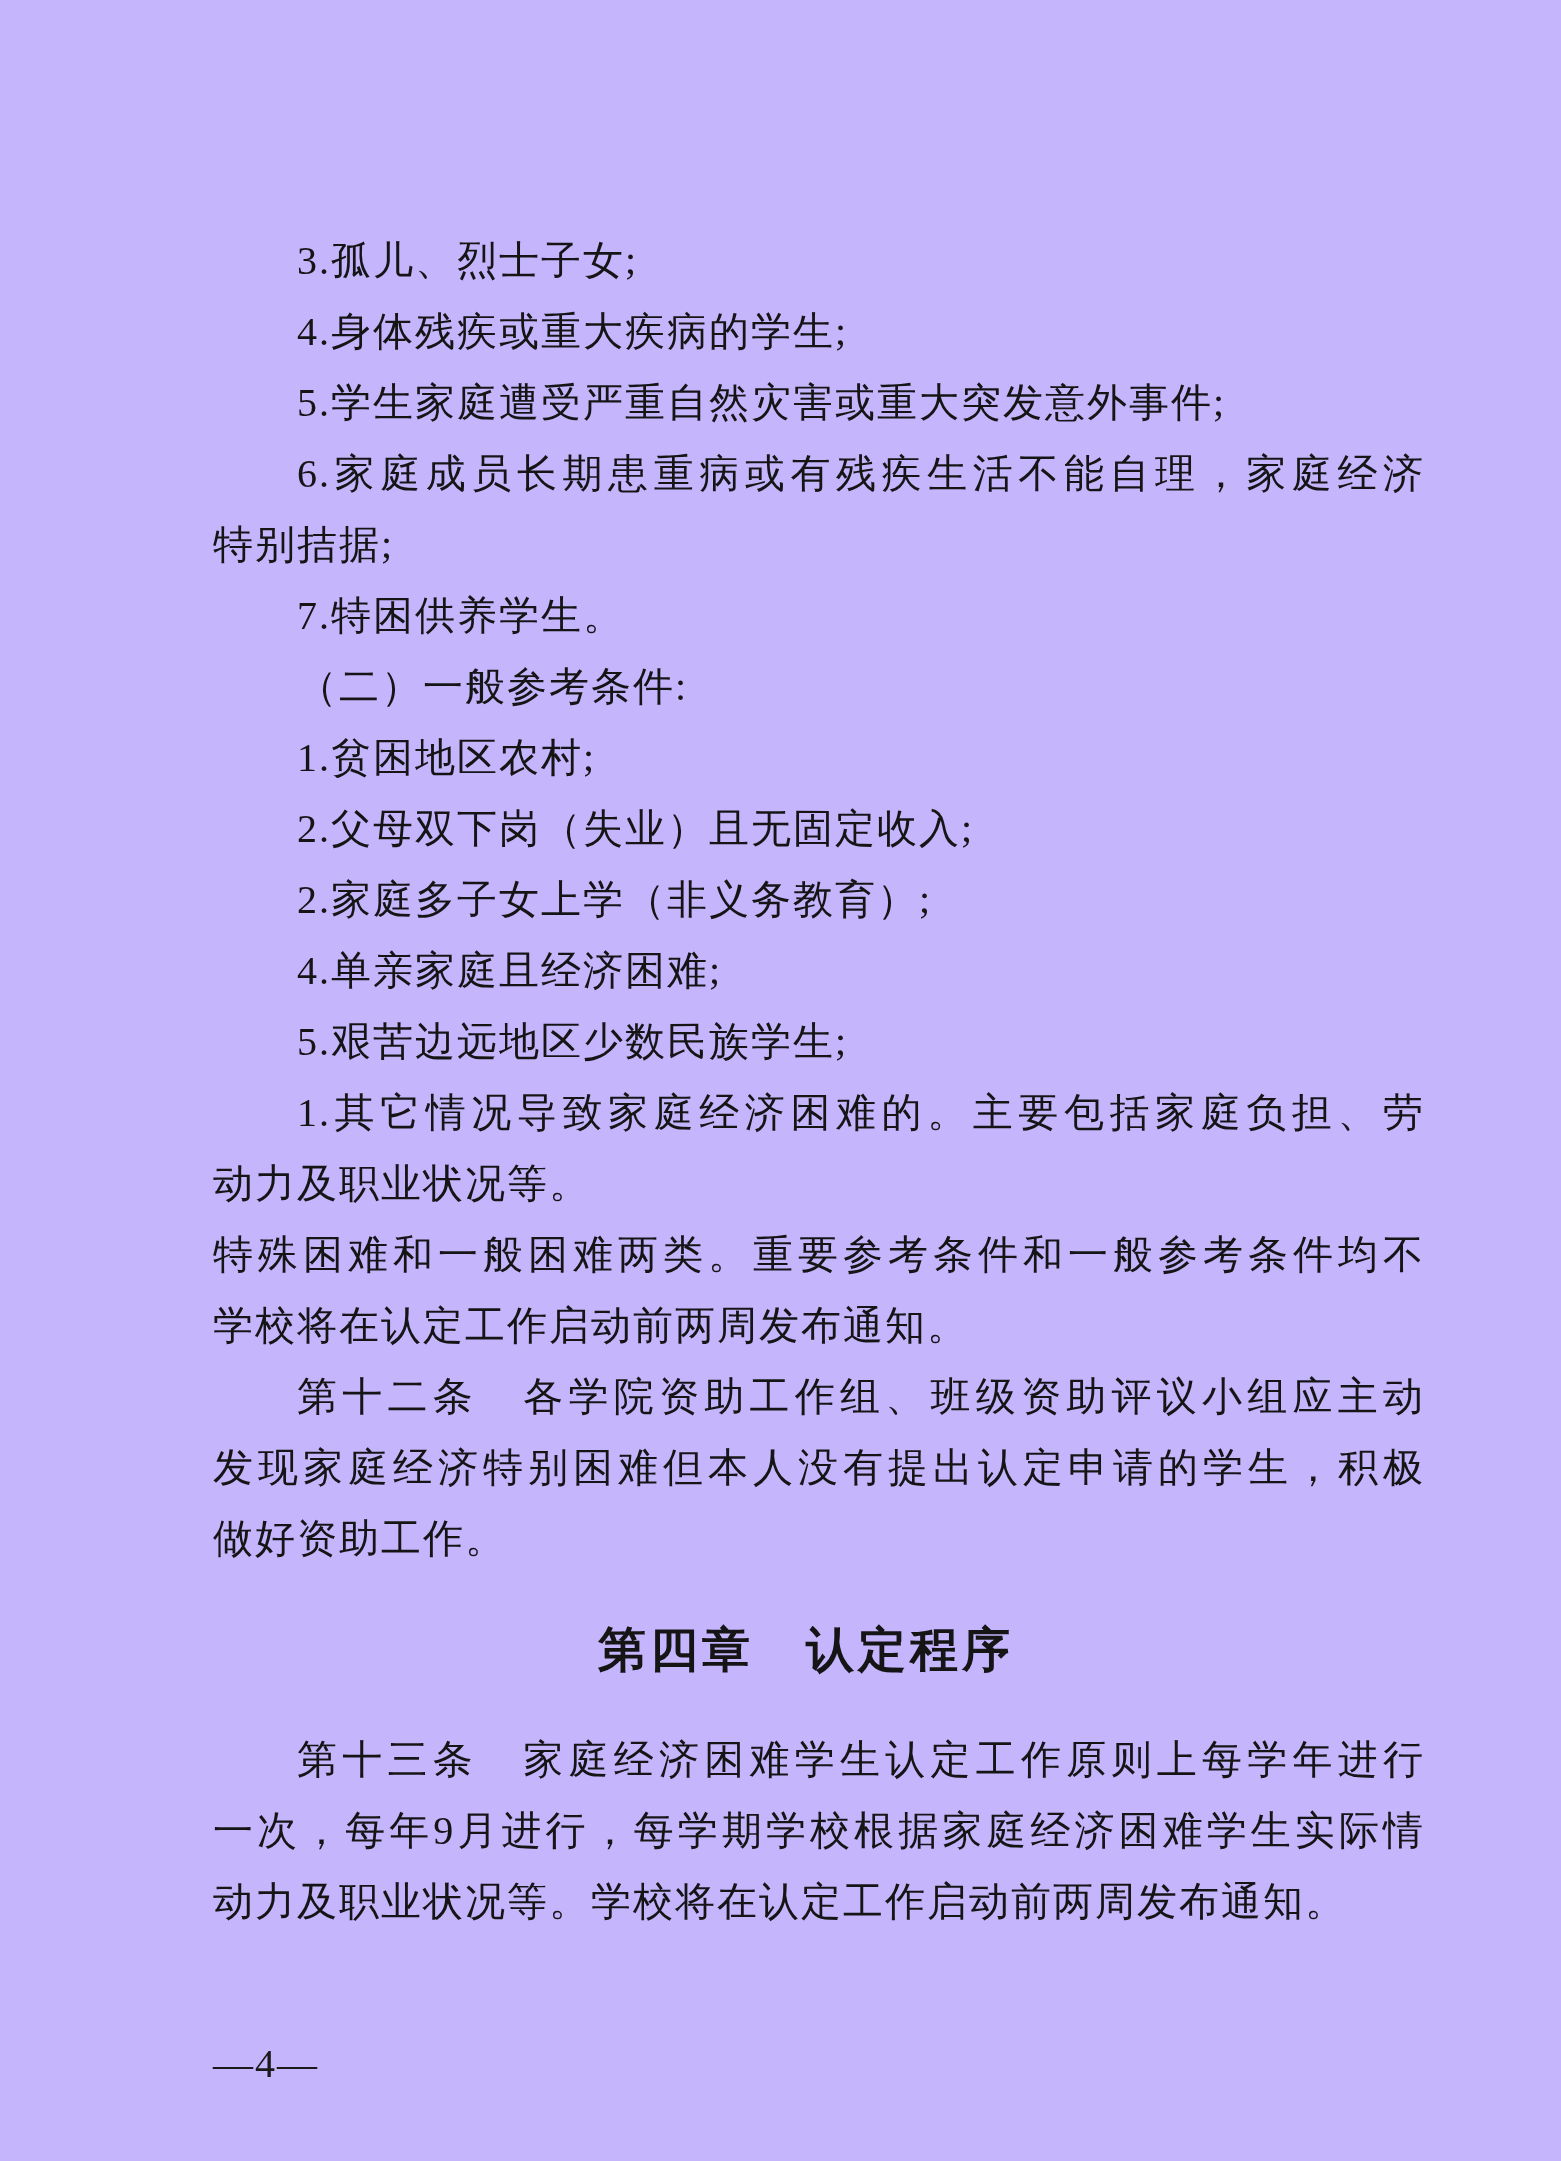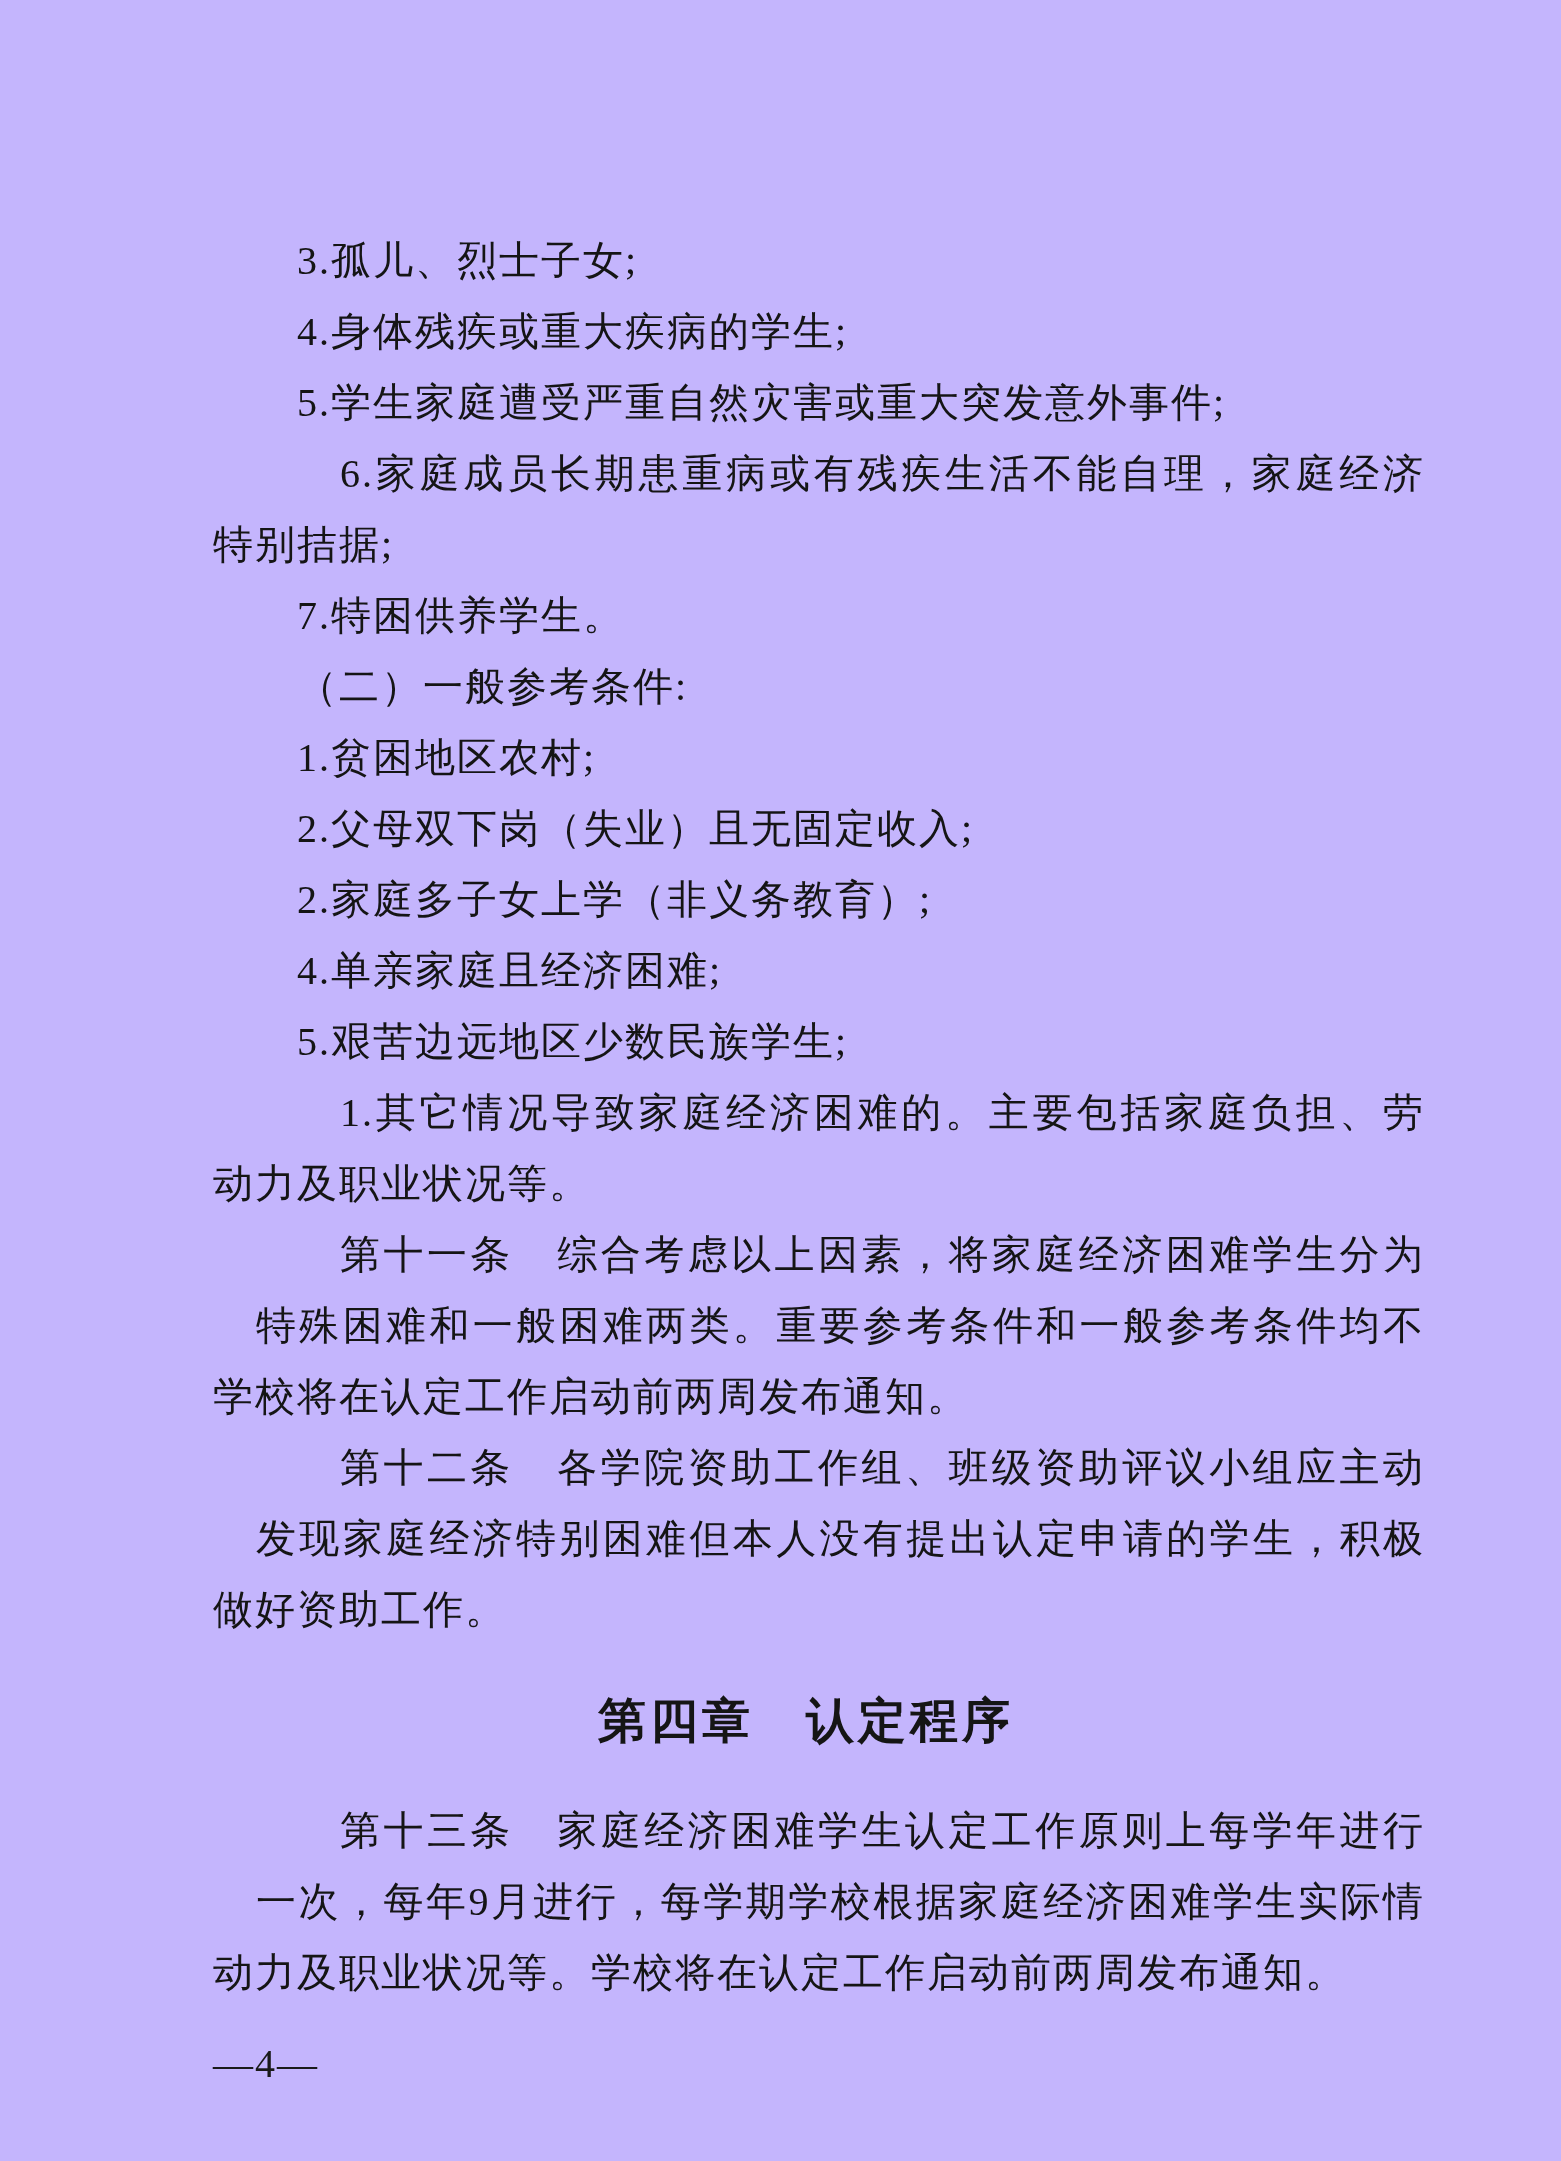--- a/index.html
+++ b/index.html
@@ -34,21 +34,20 @@
   
   .line.indent {
     text-indent: 84px;
   }
   
   .line.fill {
     white-space: normal;
     text-align: justify;
     text-align-last: justify;
     text-justify: inter-character;
-    margin-left: 43px;
   }
   
   .line.heading {
     font-family: "Liberation Sans", "DejaVu Sans", sans-serif;
     font-weight: bold;
     font-size: 48px;
     letter-spacing: 4px;
     text-align-last: center;
     margin-top: 40px;
     margin-bottom: 39px;
@@ -79,21 +78,20 @@
       <div class="line flush">特别拮据;</div>
       <div class="line indent">7.特困供养学生。</div>
       <div class="line indent">（二）一般参考条件:</div>
       <div class="line indent">1.贫困地区农村;</div>
       <div class="line indent">2.父母双下岗（失业）且无固定收入;</div>
       <div class="line indent">2.家庭多子女上学（非义务教育）;</div>
       <div class="line indent">4.单亲家庭且经济困难;</div>
       <div class="line indent">5.艰苦边远地区少数民族学生;</div>
       <div class="line indent fill">1.其它情况导致家庭经济困难的。主要包括家庭负担、劳</div>
       <div class="line flush">动力及职业状况等。</div>
-      <div class="line indent fill">第十一条　综合考虑以上因素，将家庭经济困难学生分为</div>
       <div class="line flush fill">特殊困难和一般困难两类。重要参考条件和一般参考条件均不</div>
       <div class="line flush">学校将在认定工作启动前两周发布通知。</div>
       <div class="line indent fill">第十二条　各学院资助工作组、班级资助评议小组应主动</div>
       <div class="line flush fill">发现家庭经济特别困难但本人没有提出认定申请的学生，积极</div>
       <div class="line flush">做好资助工作。</div>
       <div class="line heading">第四章　认定程序</div>
       <div class="line indent fill">第十三条　家庭经济困难学生认定工作原则上每学年进行</div>
       <div class="line flush fill">一次，每年9月进行，每学期学校根据家庭经济困难学生实际情</div>
       <div class="line flush">动力及职业状况等。学校将在认定工作启动前两周发布通知。</div>
     </div>

